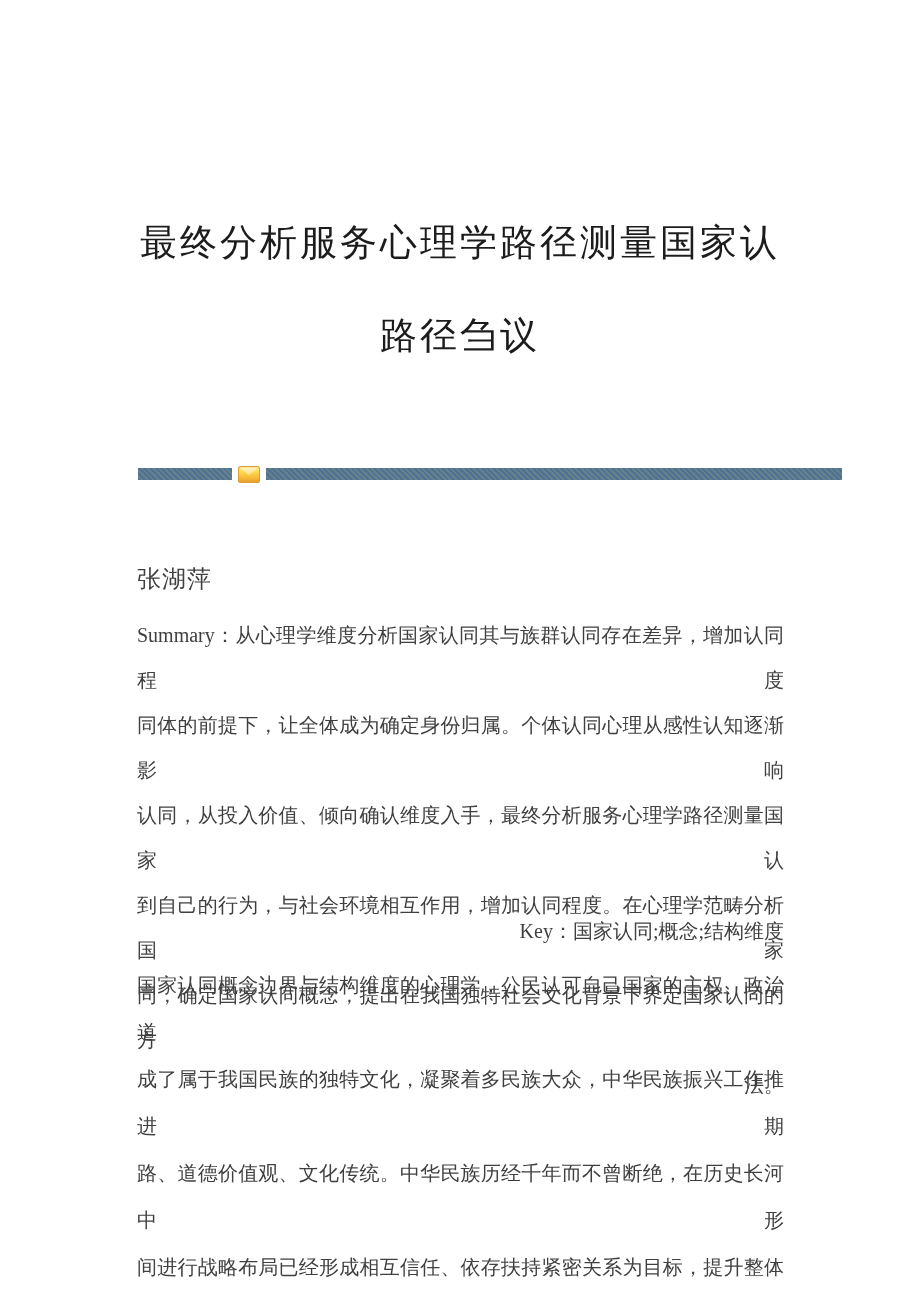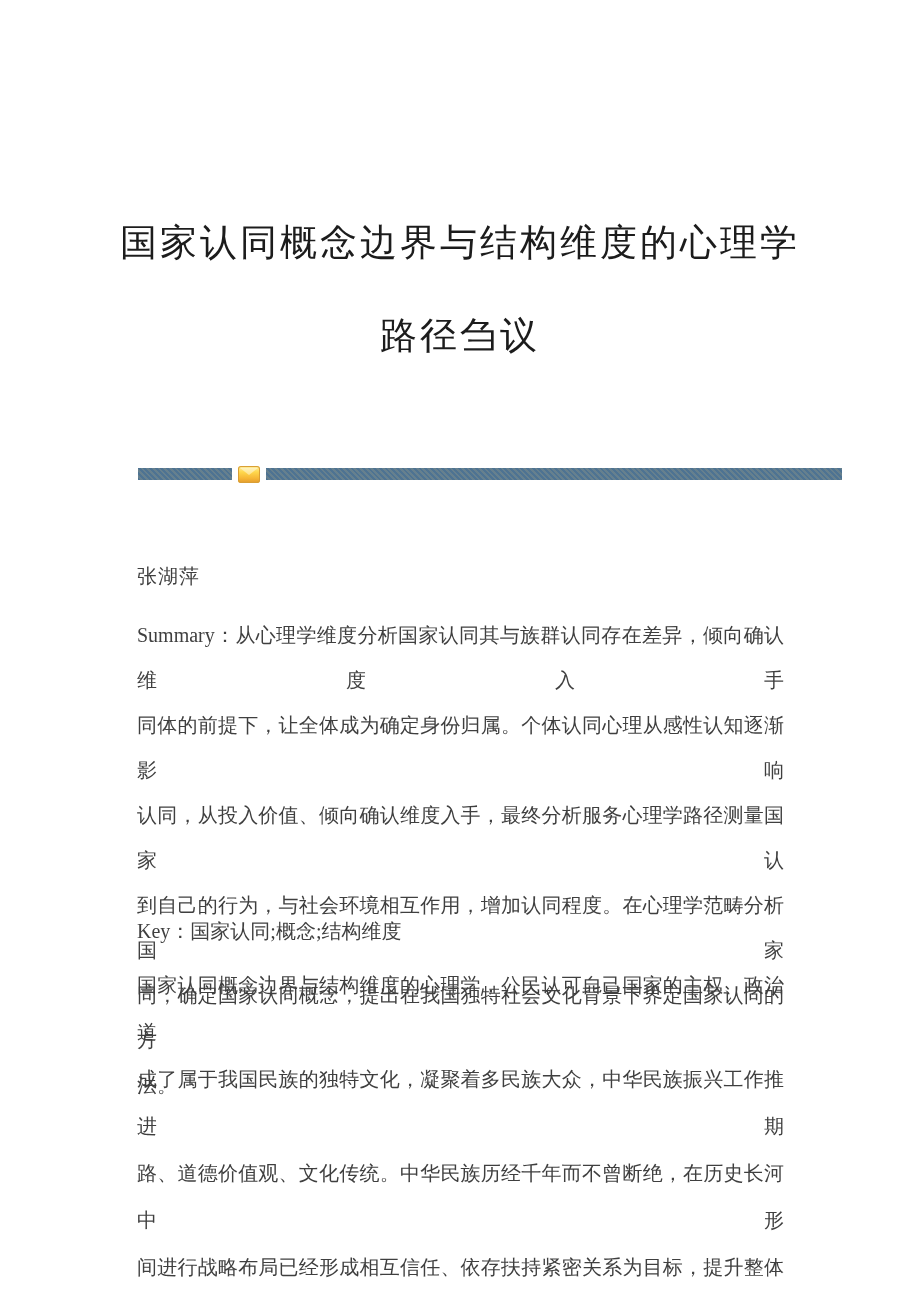--- a/index.html
+++ b/index.html
@@ -74,21 +74,21 @@
     border-top: 7px solid rgba(255,255,255,0.45);
     width: 0;
     box-sizing: border-box;
   }
 
   
   .author {
     position: absolute;
     top: 563px;
     left: 137px;
-    font-size: 20px;
+    font-size: 24px;
     color: #3f3f3f;
     letter-spacing: 1px;
   }
   .para {
     position: absolute;
     left: 137px;
     width: 647px;
     font-size: 20px;
     color: #3f3f3f;
   }
@@ -96,45 +96,45 @@
   .keyline { top: 909px; line-height: 45px; }
   .bodytext { top: 962px; line-height: 47px; }
 
   .line-justify {
     text-align: justify;
     text-align-last: justify;
     text-justify: inter-character;
     white-space: normal;
   }
   .line-left {
-    text-align: left;
+    text-align: right;
   }
 </style>
 </head>
 <body>
 
 <div class="page">
 
   <div class="title-block">
-    <div>国家认同概念边界与结构维度的心理学</div>
+    <div>最终分析服务心理学路径测量国家认</div>
     <div>路径刍议</div>
   </div>
 
   <div class="divider">
     <div class="seg seg-left"></div>
     <div class="icon-slot">
       <div class="envelope"></div>
     </div>
     <div class="seg seg-right"></div>
   </div>
 
   <div class="author">张湖萍</div>
 
   <div class="para summary">
-    <div class="line-justify">Summary：从心理学维度分析国家认同其与族群认同存在差异，倾向确认维度入手</div>
+    <div class="line-justify">Summary：从心理学维度分析国家认同其与族群认同存在差异，增加认同程度</div>
     <div class="line-justify">同体的前提下，让全体成为确定身份归属。个体认同心理从感性认知逐渐影响</div>
     <div class="line-justify">认同，从投入价值、倾向确认维度入手，最终分析服务心理学路径测量国家认</div>
     <div class="line-justify">到自己的行为，与社会环境相互作用，增加认同程度。在心理学范畴分析国家</div>
     <div class="line-justify">同，确定国家认同概念，提出在我国独特社会文化背景下界定国家认同的方</div>
     <div class="line-left">法。</div>
   </div>
 
   <div class="para keyline line-left">Key：国家认同;概念;结构维度</div>
 
   <div class="para bodytext">

